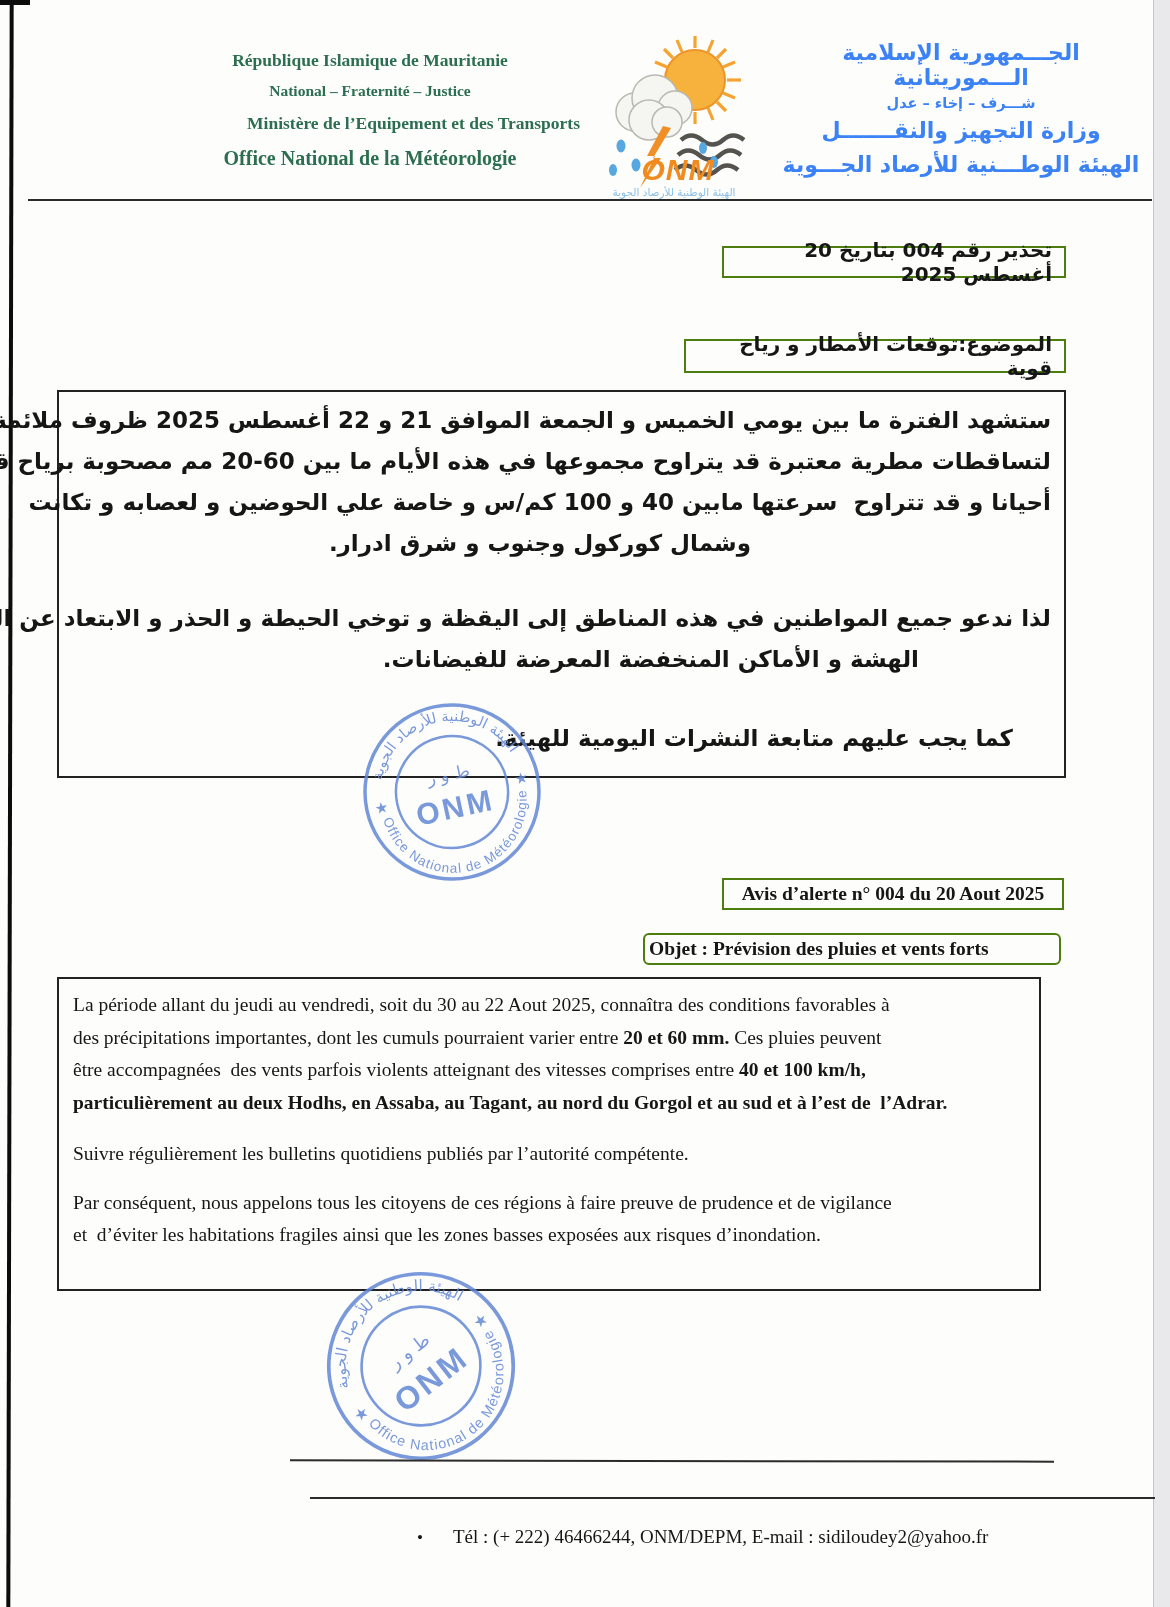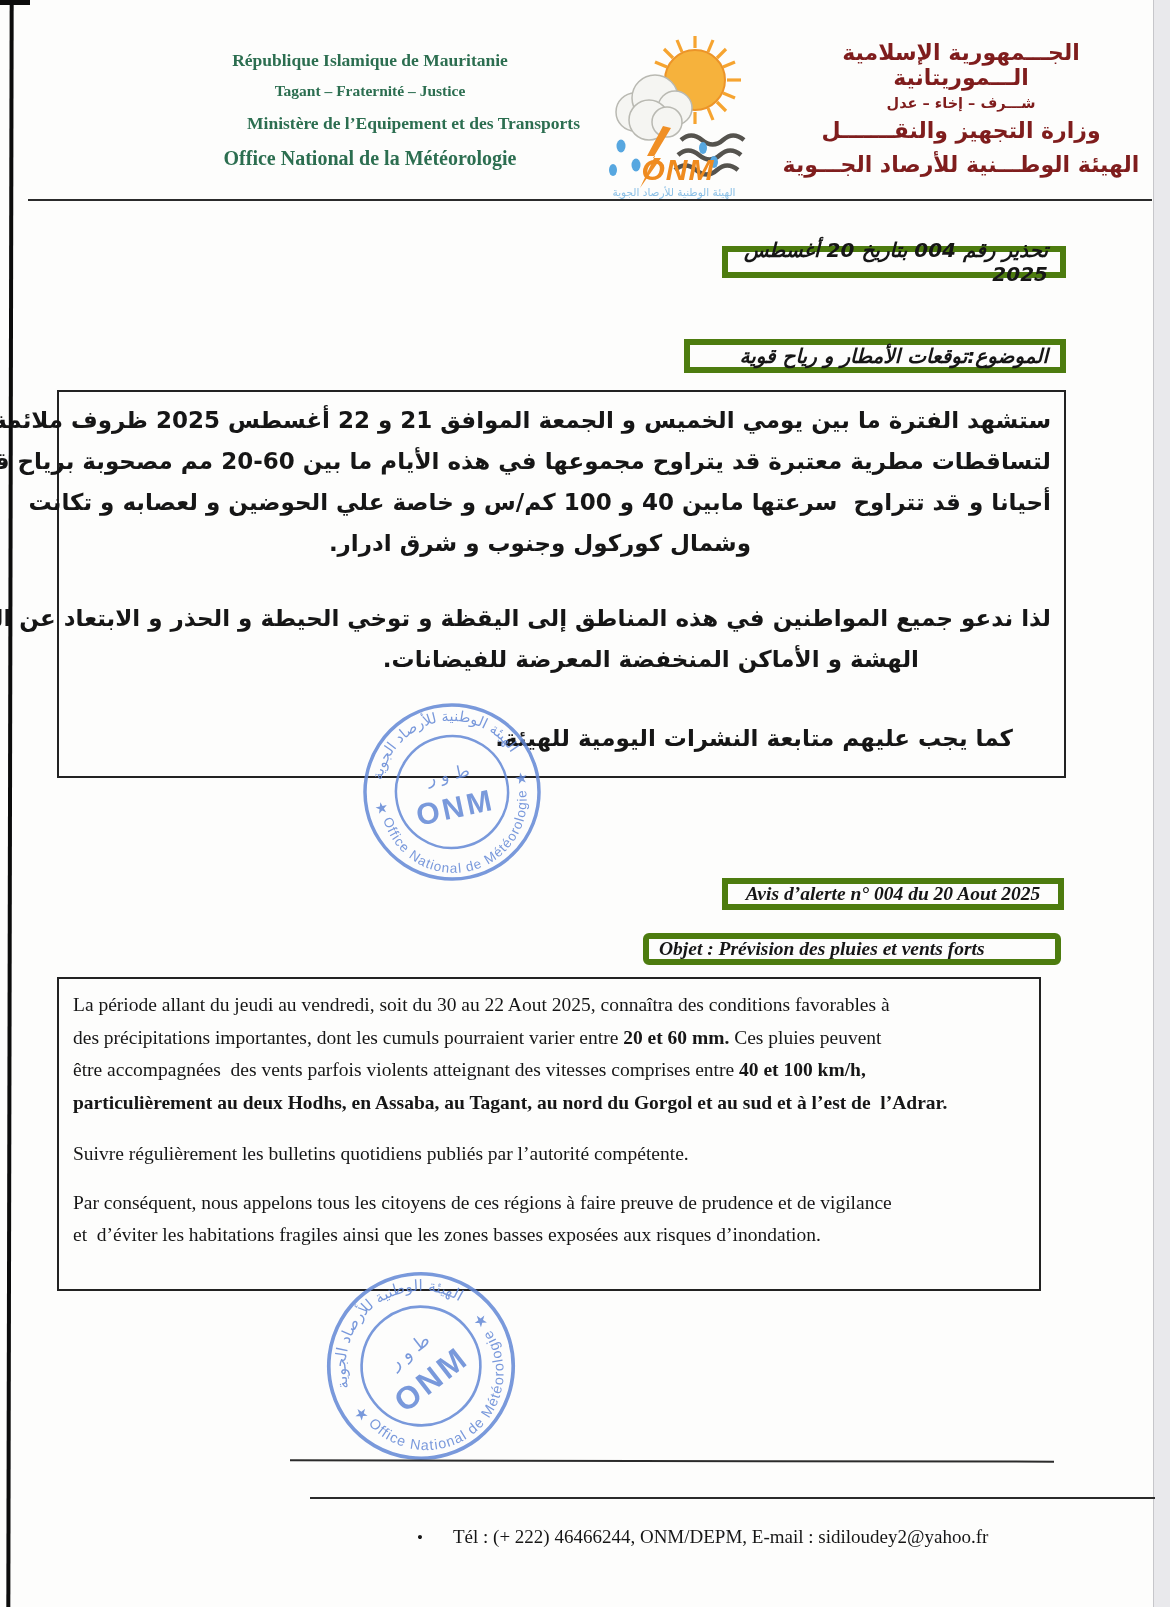--- a/index.html
+++ b/index.html
@@ -26,25 +26,25 @@
   .hdr-right{position:absolute;left:775px;top:40px;width:372px;text-align:center;direction:rtl;
              font-family:"DejaVu Sans",sans-serif;font-weight:700;}
   .hdr-right .l1{font-size:22px;}
   .hdr-right .l2{font-size:14.5px;margin-top:5px;}
   .hdr-right .l3{font-size:22px;margin-top:7px;}
   .hdr-right .l4{font-size:22px;margin-top:9px;}
   .hdr-rule{position:absolute;left:28px;top:199px;width:1124px;height:2px;background:#2b2b2b;}
   .logo-wrap{position:absolute;left:583px;top:28px;width:182px;height:172px;}
 
   
-  .lblbox{position:absolute;border:6px solid #4d7c0f;background:transparent;box-sizing:border-box;
-          display:flex;align-items:center;font-style:italic;}
+  .lblbox{position:absolute;border:2px solid #4d7c0f;background:transparent;box-sizing:border-box;
+          display:flex;align-items:center;}
   .ar-lbl{direction:rtl;font-family:"DejaVu Sans",sans-serif;font-weight:700;font-size:20px;
           justify-content:flex-start;padding:0 12px;}
-  .fr-lbl{font-weight:bold;font-size:19.5px;padding:0 10px;}
+  .fr-lbl{font-weight:bold;font-size:19.5px;padding:0 4px;}
   #warning-box{left:722px;top:246px;width:344px;height:32px;}
   #subject-box{left:684px;top:339px;width:382px;height:34px;}
   #avis-box{left:722px;top:878px;width:342px;height:32px;justify-content:center;}
   #objet-box{left:643px;top:933px;width:418px;height:32px;border-radius:6px;}
 
   
   .bigbox{position:absolute;border:2px solid #222;box-sizing:border-box;background:transparent;}
   #arabic-box{left:57px;top:390px;width:1009px;height:388px;padding:8px 13px 0 13px;
               direction:rtl;font-family:"DejaVu Sans",sans-serif;font-weight:600;font-size:23px;}
   .ar-par .tline{white-space:pre;line-height:41px;}
@@ -76,21 +76,21 @@
 <body>
 
 <div class="page">
 
   <div class="scan-left-line"></div>
   <div class="scan-corner"></div>
   <div class="scan-right-band"></div>
 
   <div class="hdr-left" style="color:#2c6e50">
     <div class="l1">République Islamique de Mauritanie</div>
-    <div class="l2">Tagant – Fraternité – Justice</div>
+    <div class="l2">National – Fraternité – Justice</div>
     <div class="l3">Ministère de l’Equipement et des Transports</div>
     <div class="l4">Office National de la Météorologie</div>
   </div>
 
   <div class="logo-wrap">
     <svg viewBox="0 0 182 172" width="182" height="172">
       <g>
         <g stroke="#f6a430" stroke-width="3.2">
           <line x1="112" y1="8" x2="112" y2="20"></line>
             <line x1="112" y1="84" x2="112" y2="96"></line>
@@ -129,21 +129,21 @@
         <ellipse cx="30" cy="142" rx="4" ry="6"></ellipse>
         <ellipse cx="120" cy="120" rx="4" ry="6"></ellipse>
         <ellipse cx="131" cy="134" rx="4" ry="6"></ellipse>
       </g>
       <polygon points="80,98 64,128 72,128 57,160 78,130 70,130 88,100" fill="#f08f25"></polygon>
       <text x="95" y="152" text-anchor="middle" font-family="Liberation Sans, sans-serif" font-size="30" font-weight="bold" font-style="italic" fill="#ef8b1f" letter-spacing="1">ONM</text>
       <text x="91" y="168" text-anchor="middle" font-family="DejaVu Sans, sans-serif" font-size="10.5" fill="#8cc0e6">الهيئة الوطنية للأرصاد الجوية</text>
     </svg>
   </div>
 
-  <div class="hdr-right" style="color:#7f1d1d">
+  <div class="hdr-right" style="color:#3b82f6">
     <div class="l1">الجـــمهورية الإسلامية الـــموريتانية</div>
     <div class="l2">شـــرف – إخاء – عدل</div>
     <div class="l3">وزارة التجهيز والنقـــــــل</div>
     <div class="l4">الهيئة الوطـــنية للأرصاد الجـــوية</div>
   </div>
 
   <div class="hdr-rule"></div>
 
   <div class="lblbox ar-lbl" id="warning-box">
     <span>تحذير رقم 004 بتاريخ 20 أغسطس 2025</span>

